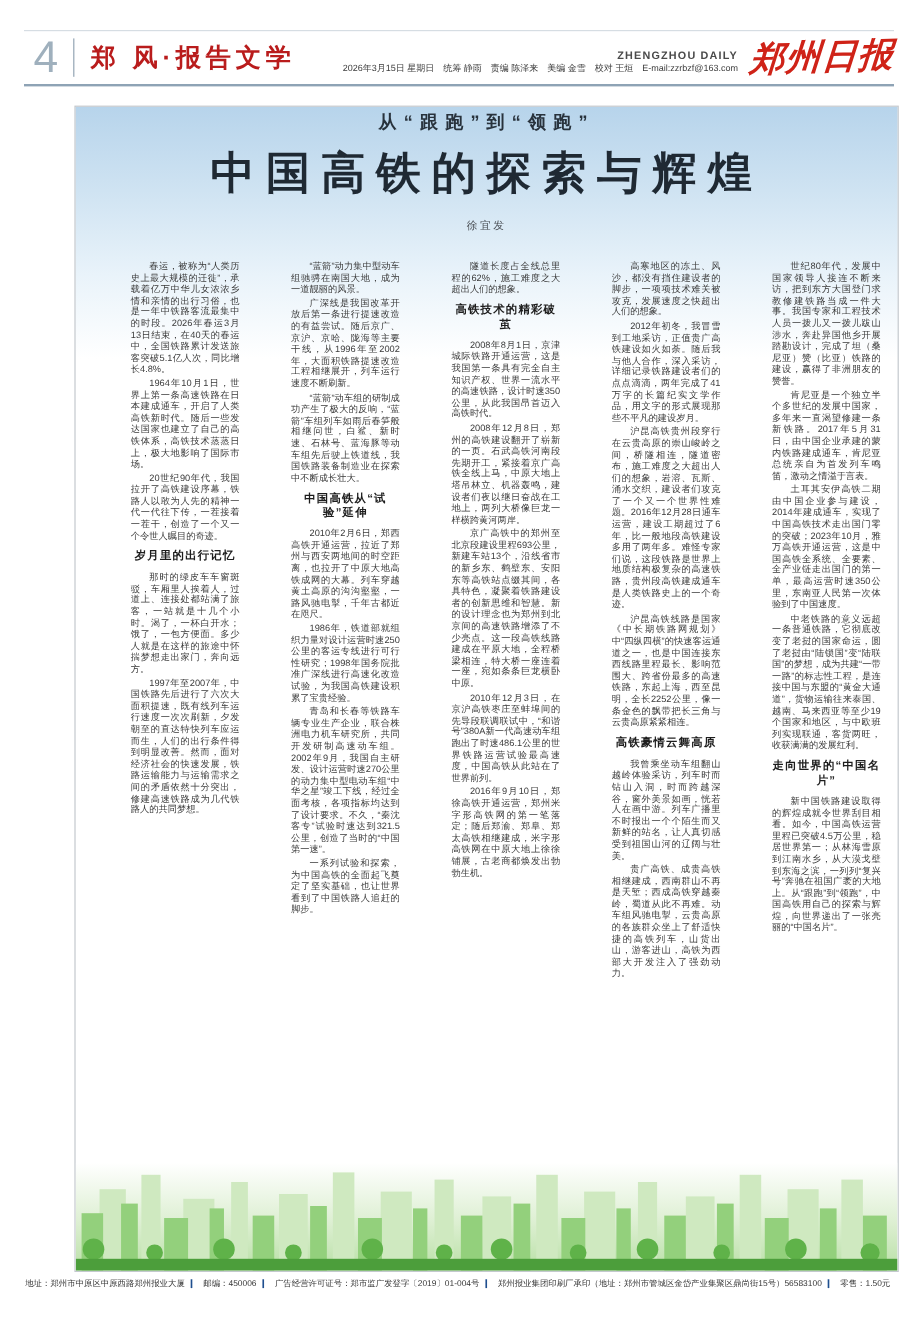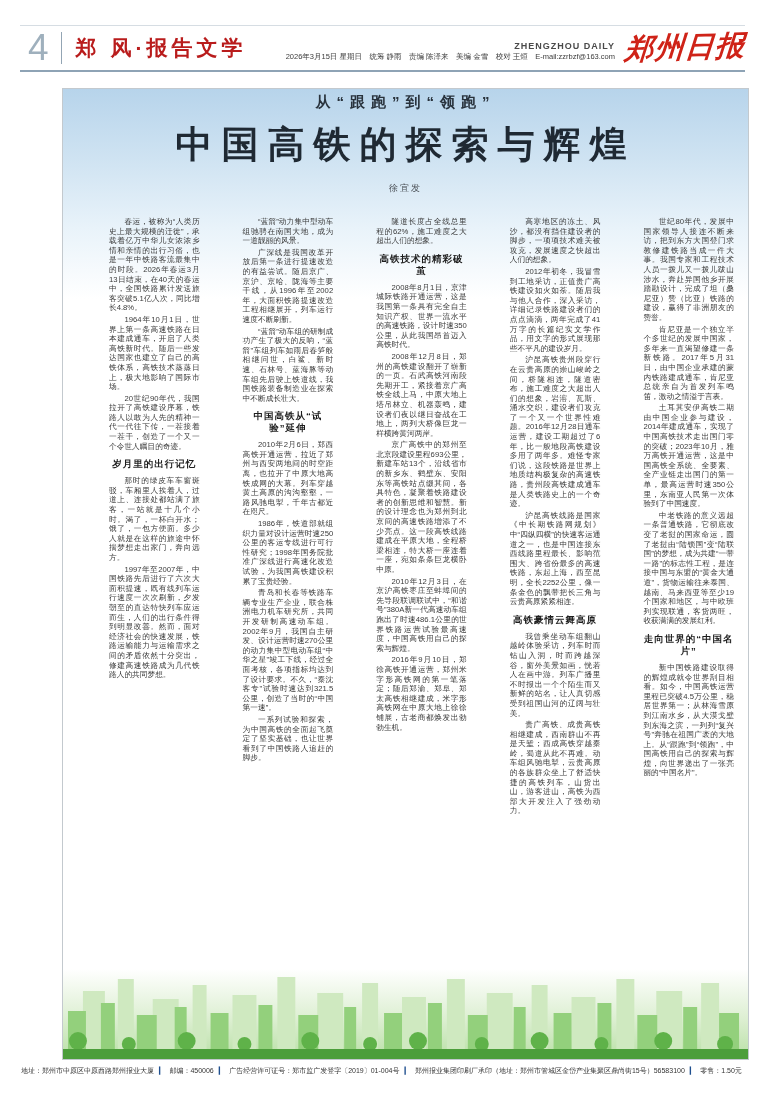--- a/index.html
+++ b/index.html
@@ -88,21 +88,21 @@
         <p class="body-p">1986年，铁道部就组织力量对设计运营时速250公里的客运专线进行可行性研究；1998年国务院批准广深线进行高速化改造试验，为我国高铁建设积累了宝贵经验。</p>
         <p class="body-p">青岛和长春等铁路车辆专业生产企业，联合株洲电力机车研究所，共同开发研制高速动车组。2002年9月，我国自主研发、设计运营时速270公里的动力集中型电动车组“中华之星”竣工下线，经过全面考核，各项指标均达到了设计要求。不久，“秦沈客专”试验时速达到321.5公里，创造了当时的“中国第一速”。</p>
         <p class="body-p">一系列试验和探索，为中国高铁的全面起飞奠定了坚实基础，也让世界看到了中国铁路人追赶的脚步。</p>
       </div>
       <div class="col">
         <p class="body-p">隧道长度占全线总里程的62%，施工难度之大超出人们的想象。</p>
         <h3 class="sec-h">高铁技术的精彩破茧</h3>
         <p class="body-p">2008年8月1日，京津城际铁路开通运营，这是我国第一条具有完全自主知识产权、世界一流水平的高速铁路，设计时速350公里，从此我国昂首迈入高铁时代。</p>
         <p class="body-p">2008年12月8日，郑州的高铁建设翻开了崭新的一页。石武高铁河南段先期开工，紧接着京广高铁全线上马，中原大地上塔吊林立、机器轰鸣，建设者们夜以继日奋战在工地上，两列大桥像巨龙一样横跨黄河两岸。</p>
         <p class="body-p">京广高铁中的郑州至北京段建设里程693公里，新建车站13个，沿线省市的新乡东、鹤壁东、安阳东等高铁站点缀其间，各具特色，凝聚着铁路建设者的创新思维和智慧。新的设计理念也为郑州到北京间的高速铁路增添了不少亮点。这一段高铁线路建成在平原大地，全程桥梁相连，特大桥一座连着一座，宛如条条巨龙横卧中原。</p>
-        <p class="body-p">2010年12月3日，在京沪高铁枣庄至蚌埠间的先导段联调联试中，“和谐号”380A新一代高速动车组跑出了时速486.1公里的世界铁路运营试验最高速度，中国高铁用自己的探索与辉煌。</p>
+        <p class="body-p">2010年12月3日，在京沪高铁枣庄至蚌埠间的先导段联调联试中，“和谐号”380A新一代高速动车组跑出了时速486.1公里的世界铁路运营试验最高速度，中国高铁从此站在了世界前列。</p>
         <p class="body-p">2016年9月10日，郑徐高铁开通运营，郑州米字形高铁网的第一笔落定；随后郑渝、郑阜、郑太高铁相继建成，米字形高铁网在中原大地上徐徐铺展，古老商都焕发出勃勃生机。</p>
       </div>
       <div class="col">
         <p class="body-p">高寒地区的冻土、风沙，都没有挡住建设者的脚步，一项项技术难关被攻克，发展速度之快超出人们的想象。</p>
         <p class="body-p">2012年初冬，我冒雪到工地采访，正值贵广高铁建设如火如荼。随后我与他人合作，深入采访，详细记录铁路建设者们的点点滴滴，两年完成了41万字的长篇纪实文学作品，用文字的形式展现那些不平凡的建设岁月。</p>
         <p class="body-p">沪昆高铁贵州段穿行在云贵高原的崇山峻岭之间，桥隧相连，隧道密布，施工难度之大超出人们的想象，岩溶、瓦斯、涌水交织，建设者们攻克了一个又一个世界性难题。2016年12月28日通车运营，建设工期超过了6年，比一般地段高铁建设多用了两年多。难怪专家们说，这段铁路是世界上地质结构极复杂的高速铁路，贵州段高铁建成通车是人类铁路史上的一个奇迹。</p>
         <p class="body-p">沪昆高铁线路是国家《中长期铁路网规划》中“四纵四横”的快速客运通道之一，也是中国连接东西线路里程最长、影响范围大、跨省份最多的高速铁路，东起上海，西至昆明，全长2252公里，像一条金色的飘带把长三角与云贵高原紧紧相连。</p>
         <h3 class="sec-h">高铁豪情云舞高原</h3>
         <p class="body-p">我曾乘坐动车组翻山越岭体验采访，列车时而钻山入洞，时而跨越深谷，窗外美景如画，恍若人在画中游。列车广播里不时报出一个个陌生而又新鲜的站名，让人真切感受到祖国山河的辽阔与壮美。</p>
         <p class="body-p">贵广高铁、成贵高铁相继建成，西南群山不再是天堑；西成高铁穿越秦岭，蜀道从此不再难。动车组风驰电掣，云贵高原的各族群众坐上了舒适快捷的高铁列车，山货出山，游客进山，高铁为西部大开发注入了强劲动力。</p>

